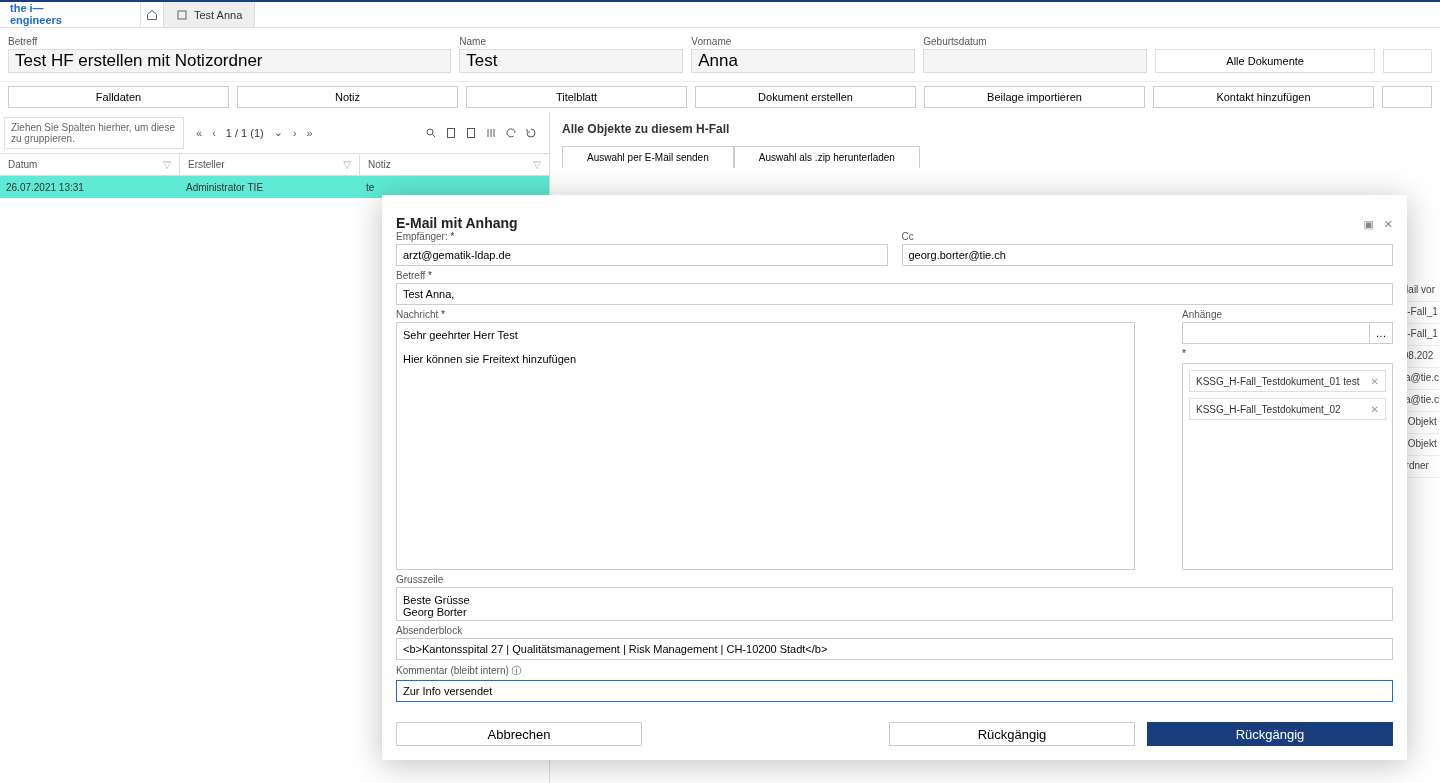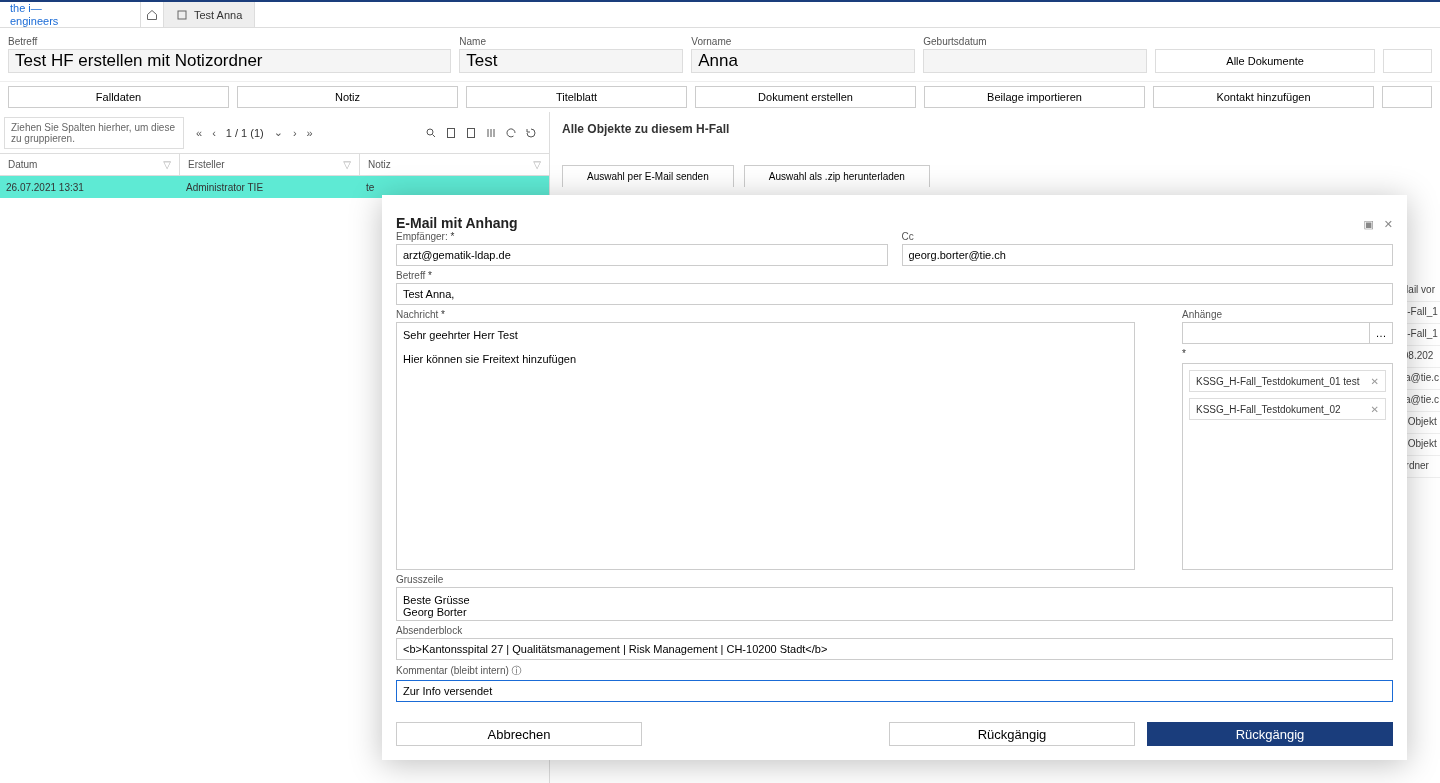--- a/index.html
+++ b/index.html
@@ -1,20 +1,20 @@
 <!DOCTYPE html>
 <html><head>
 <meta charset="utf-8">
 <style>
 * { box-sizing: border-box; margin: 0; padding: 0; font-family: Arial, Helvetica, sans-serif; }
 body { background: #fff; font-size: 11px; color: #333; width: 1440px; height: 783px; overflow: hidden; position: relative; }
 
 
 .topbar { height: 28px; border-top: 2px solid #1a3d7c; border-bottom: 1px solid #ddd; display: flex; align-items: stretch; }
-.logo { width: 140px; display: flex; align-items: center; padding-left: 10px; color: #1a6bd6; font-weight: normal; font-size: 14px; line-height: 1; }
+.logo { width: 140px; display: flex; align-items: flex-start; padding-left: 10px; color: #1a6bd6; font-weight: bold; font-size: 14px; line-height: 1; }
 .tab-home { width: 24px; display: flex; align-items: center; justify-content: center; border-left: 1px solid #ddd; border-right: 1px solid #ddd; }
 .tab-active { display: flex; align-items: center; gap: 6px; padding: 0 12px; background: #eee; border-right: 1px solid #ddd; }
 .icon { width: 12px; height: 12px; display: inline-block; }
 
 
 .header-fields { padding: 8px; display: flex; gap: 8px; border-bottom: 1px solid #eee; }
 .hf-group { display: flex; flex-direction: column; gap: 2px; }
 .hf-label { font-size: 10px; color: #555; }
 .hf-input { height: 24px; border: 1px solid #ddd; background: #f5f5f5; padding: 0 6px; font-size: 17px; }
 .hf-button { height: 24px; border: 1px solid #ddd; background: #fff; cursor: pointer; font-size: 11px; }
@@ -42,21 +42,21 @@
 .gh-cell { display: flex; align-items: center; justify-content: space-between; padding: 0 8px; border-right: 1px solid #ddd; font-size: 10px; color: #555; }
 .gh-cell:last-child { border-right: none; }
 .filter-ic { color: #aaa; }
 
 
 .grid-row { display: flex; height: 22px; align-items: center; background: #5eead4; }
 .gr-cell { padding: 0 6px; font-size: 10px; border-right: 1px solid transparent; }
 
 
 .right-header { padding: 10px 12px; font-weight: bold; font-size: 12px; color: #333; }
-.right-actions { display: flex; gap: 10px; padding: 0 12px; margin-top: 19px; }
+.right-actions { display: flex; gap: 0; padding: 0 12px; }
 .right-act-btn { border: 1px solid #ccc; background: #fff; height: 22px; padding: 0 24px; font-size: 10px; cursor: pointer; border-bottom: none; }
 
 
 .side-list { position: absolute; right: 0; top: 280px; width: 40px; overflow: hidden; }
 .side-item { height: 22px; font-size: 10px; white-space: nowrap; color: #444; border-bottom: 1px solid #eee; padding: 4px 0; }
 
 
 .modal { position: absolute; left: 382px; top: 195px; width: 1025px; height: 565px; background: #fff; box-shadow: 0 4px 30px rgba(0,0,0,0.25); display: flex; flex-direction: column; }
 .modal-head { display: flex; align-items: flex-end; height: 36px; padding: 0 14px; }
 .modal-title { font-size: 14px; font-weight: bold; color: #222; }

